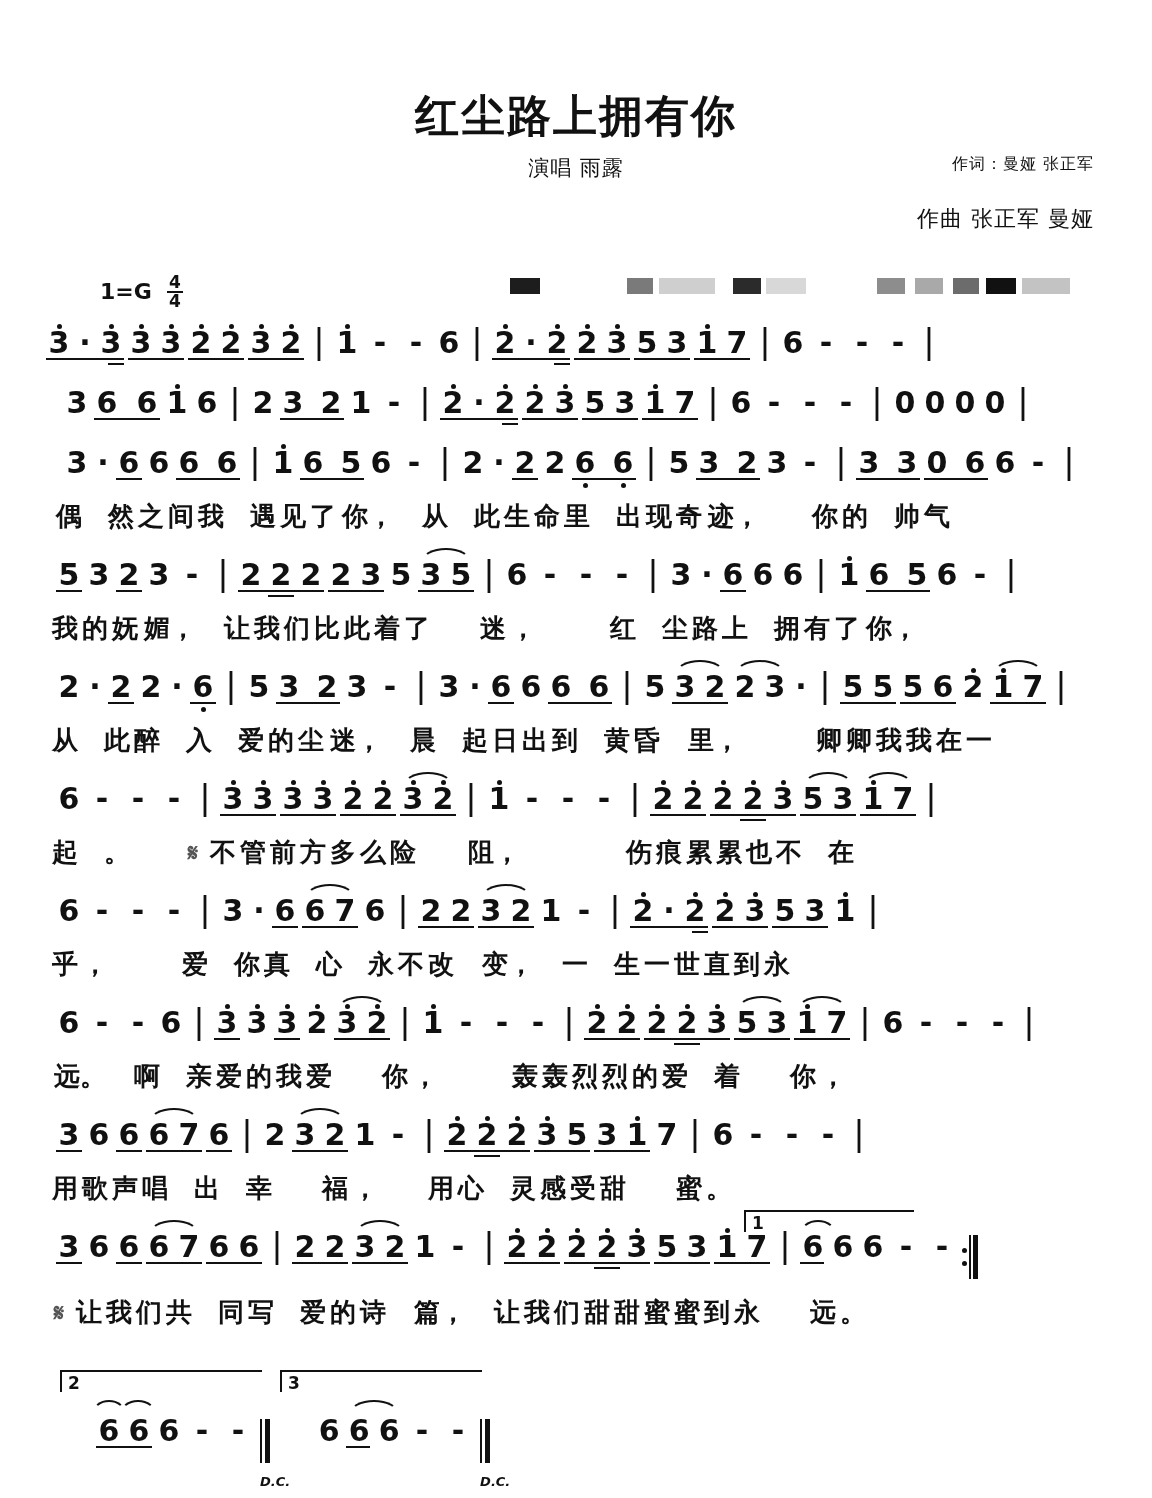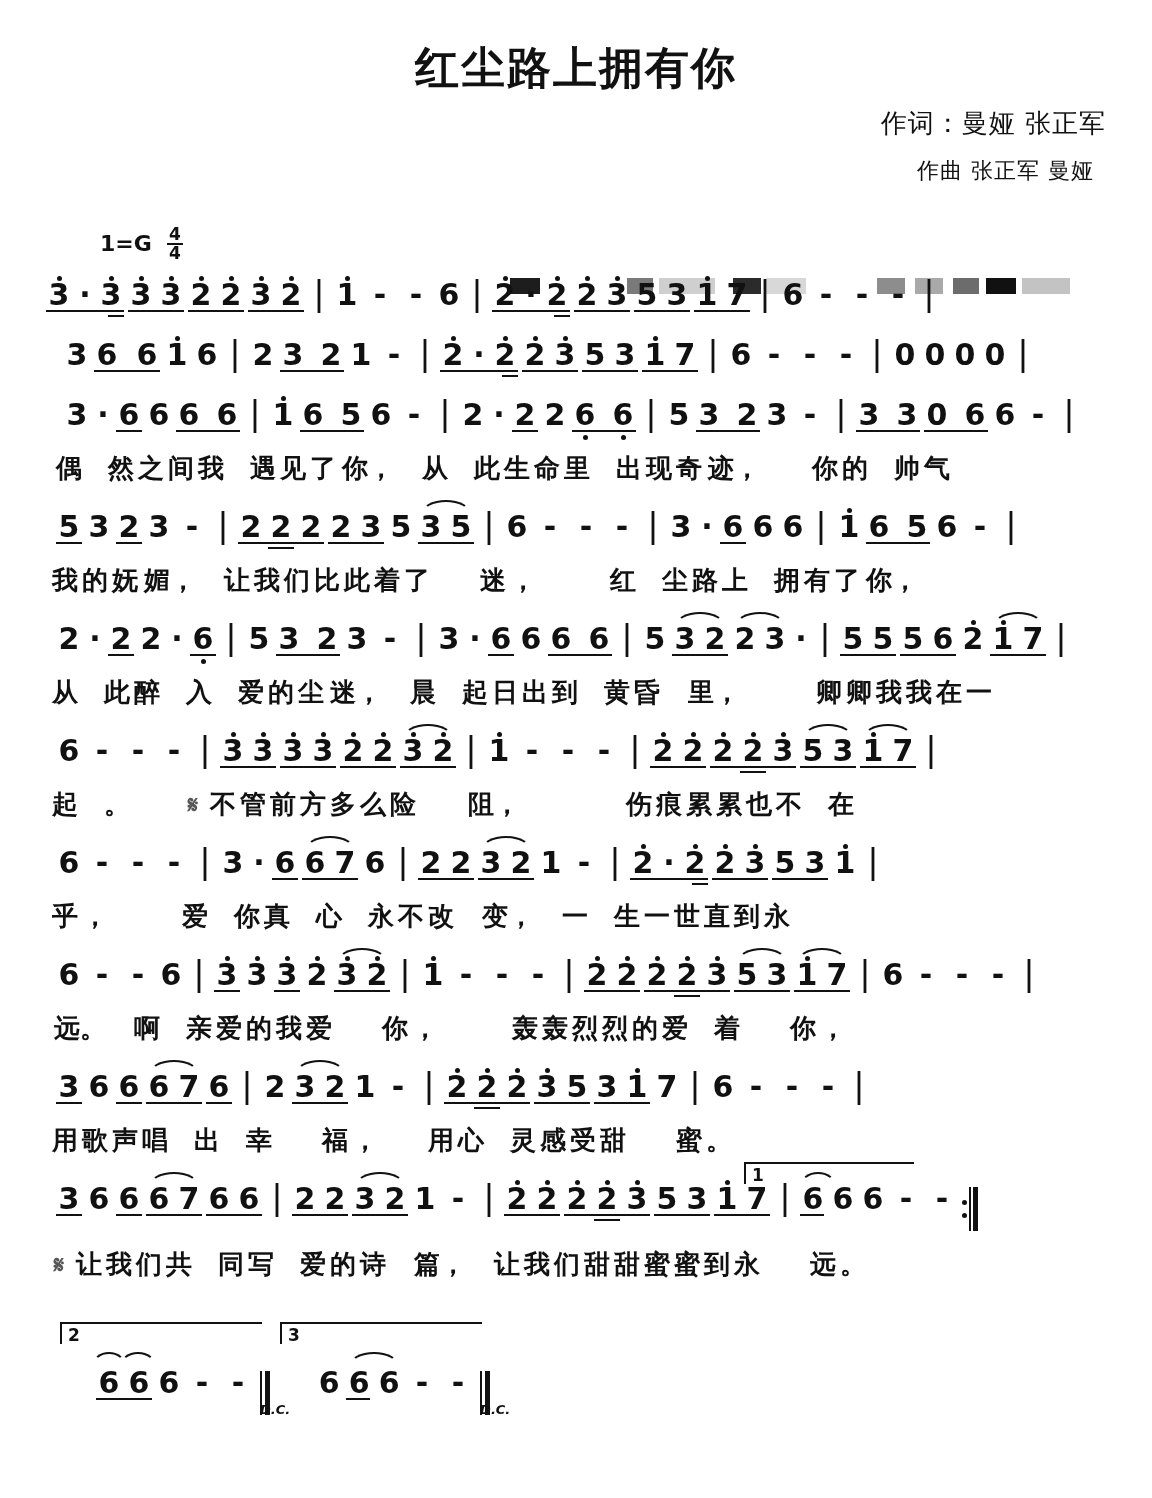--- a/index.html
+++ b/index.html
@@ -22,43 +22,43 @@
     box-sizing: border-box;
     padding: 0;
   }
 
   
   .title {
     text-align: center;
     font-size: 44px;
     font-weight: bold;
     letter-spacing: 2px;
-    padding-top: 44px;
+    padding-top: 92px;
     line-height: 1.1;
     font-family: "DejaVu Sans", "Liberation Sans", sans-serif;
   }
   .credits {
     position: relative;
     height: 110px;
     margin-top: 14px;
   }
   .performer {
     position: absolute;
     left: 0;
     right: 0;
     top: 0;
     text-align: center;
     font-size: 21px;
     letter-spacing: 1px;
   }
   .lyricist {
     position: absolute;
-    right: 46px;
+    right: 58px;
     top: 0px;
-    font-size: 26px;
+    font-size: 16px;
     letter-spacing: 1px;
   }
   .composer {
     position: absolute;
     right: 58px;
     top: 50px;
     font-size: 22px;
     letter-spacing: 1px;
   }
 
@@ -242,34 +242,35 @@
   .final-bar .thin { position: absolute; top:0; height:44px; width:2px; background:#111; left:4px; }
   .final-bar .thick { position: absolute; top:0; height:44px; width:5px; background:#111; left:9px; }
   .dc {
     display: inline-block;
     font-size: 13px;
     font-style: italic;
     font-weight: bold;
     vertical-align: bottom;
     margin-left: -14px;
     position: relative;
-    top: 2px;
+    top: 26px;
   }
 
   .endingrow { position: relative; margin-top: 22px; padding-left: 60px; height: 110px; }
   .ending-block { display: inline-block; position: relative; vertical-align: top; }
 </style>
 </head>
 <body>
 
 <div class="sheet">
 
   <div class="title">红尘路上拥有你</div>
 
   <div class="credits">
+    <div class="performer">演唱 雨露</div>
     <div class="lyricist">作词：曼娅 张正军</div>
     <div class="composer">作曲 张正军 曼娅</div>
   </div>
 
   <div class="keyline">
     <span class="key-sig">1=G</span>
     <span class="meter">
       <span class="num">4</span>
       <span class="den">4</span>
     </span>

